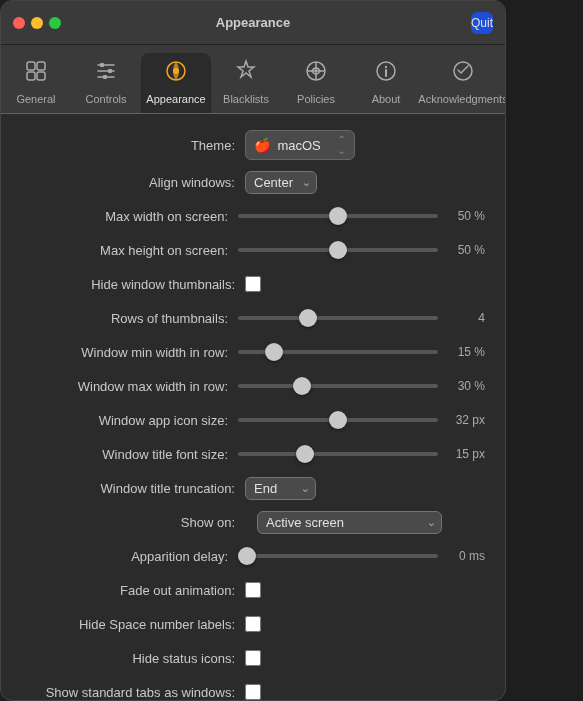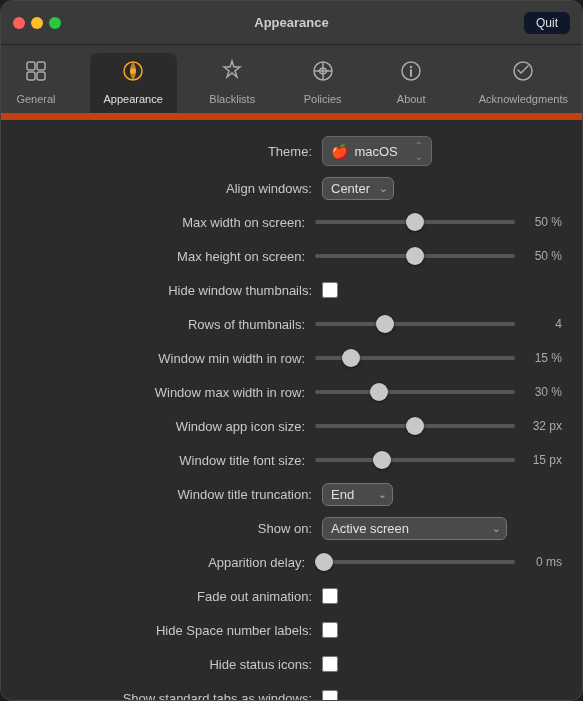--- a/index.html
+++ b/index.html
@@ -8,21 +8,21 @@
       width: 583px;
       height: 701px;
       background: #1e1e1e;
       font-family: -apple-system, BlinkMacSystemFont, "Helvetica Neue", sans-serif;
       color: #e0e0e0;
       font-size: 13px;
       overflow: hidden;
     }
 
     .window {
-      width: 583px;
+      width: 506px;
       height: 701px;
       background: #2b2b2b;
       border-radius: 12px;
       overflow: hidden;
       display: flex;
       flex-direction: column;
       border: 1px solid #444;
     }
 
     
@@ -56,36 +56,36 @@
 
     .titlebar-title {
       font-size: 13px;
       font-weight: 600;
       color: #ccc;
     }
 
     .quit-btn {
       position: absolute;
       right: 12px;
-      background: #0f172a;
+      background: #1d4ed8;
       color: #e0e0e0;
       border: none;
       border-radius: 6px;
-      padding: 4px 12px;
+      padding: 4px 0;
       font-size: 12px;
       cursor: pointer;
     }
 
     
     .toolbar {
       background: #3a3a3a;
       display: flex;
-      justify-content: space-between;
+      justify-content: flex-end;
       padding: 8px 0 0 0;
-      border-bottom: 7px solid #c2410c;
+      border-bottom: 1px solid #c2410c;
       flex-shrink: 0;
     }
 
     .tab-item {
       display: flex;
       flex-direction: column;
       align-items: center;
       padding: 6px 14px 8px;
       cursor: pointer;
       border-radius: 8px 8px 0 0;
@@ -265,20 +265,31 @@
         <svg width="24" height="24" viewBox="0 0 24 24" fill="none">
           <rect x="3" y="3" width="8" height="8" rx="2" stroke="#aaa" stroke-width="1.5" fill="none"></rect>
           <rect x="13" y="3" width="8" height="8" rx="2" stroke="#aaa" stroke-width="1.5" fill="none"></rect>
           <rect x="3" y="13" width="8" height="8" rx="2" stroke="#aaa" stroke-width="1.5" fill="none"></rect>
           <rect x="13" y="13" width="8" height="8" rx="2" stroke="#aaa" stroke-width="1.5" fill="none"></rect>
         </svg>
       </div>
       <span class="tab-label">General</span>
     </div>
 
+    <div class="tab-item">
+      <div class="tab-icon">
+        <svg width="24" height="24" viewBox="0 0 24 24" fill="none">
+          <path d="M4 6h16M4 12h16M4 18h16" stroke="#aaa" stroke-width="1.5" stroke-linecap="round"></path>
+          <rect x="6" y="4" width="4" height="4" rx="1" fill="#aaa"></rect>
+          <rect x="14" y="10" width="4" height="4" rx="1" fill="#aaa"></rect>
+          <rect x="9" y="16" width="4" height="4" rx="1" fill="#aaa"></rect>
+        </svg>
+      </div>
+      <span class="tab-label">Controls</span>
+    </div>
 
     <div class="tab-item active">
       <div class="tab-icon">
         <svg width="24" height="24" viewBox="0 0 24 24" fill="none">
           <circle cx="12" cy="12" r="9" stroke="#f5a623" stroke-width="1.5" fill="none"></circle>
           <path d="M12 3 C8 7, 8 17, 12 21 C16 17, 16 7, 12 3Z" fill="#f5a623" opacity="0.7"></path>
           <circle cx="12" cy="12" r="3" fill="#f5a623"></circle>
         </svg>
       </div>
       <span class="tab-label">Appearance</span>
@@ -439,21 +450,21 @@
             <option>Middle</option>
             <option>Start</option>
           </select>
         </div>
       </div>
     </div>
 
     <div class="setting-row">
       <span class="setting-label">Show on:</span>
       <div class="setting-control">
-        <div class="select-wrapper" style="width:185px;">
+        <div class="select-wrapper" style="width:185px;margin-left:12px;">
           <select class="mac-select" style="width:185px;">
             <option>Active screen</option>
             <option>All screens</option>
             <option>Main screen</option>
           </select>
         </div>
       </div>
     </div>
 
     <div class="setting-row">

